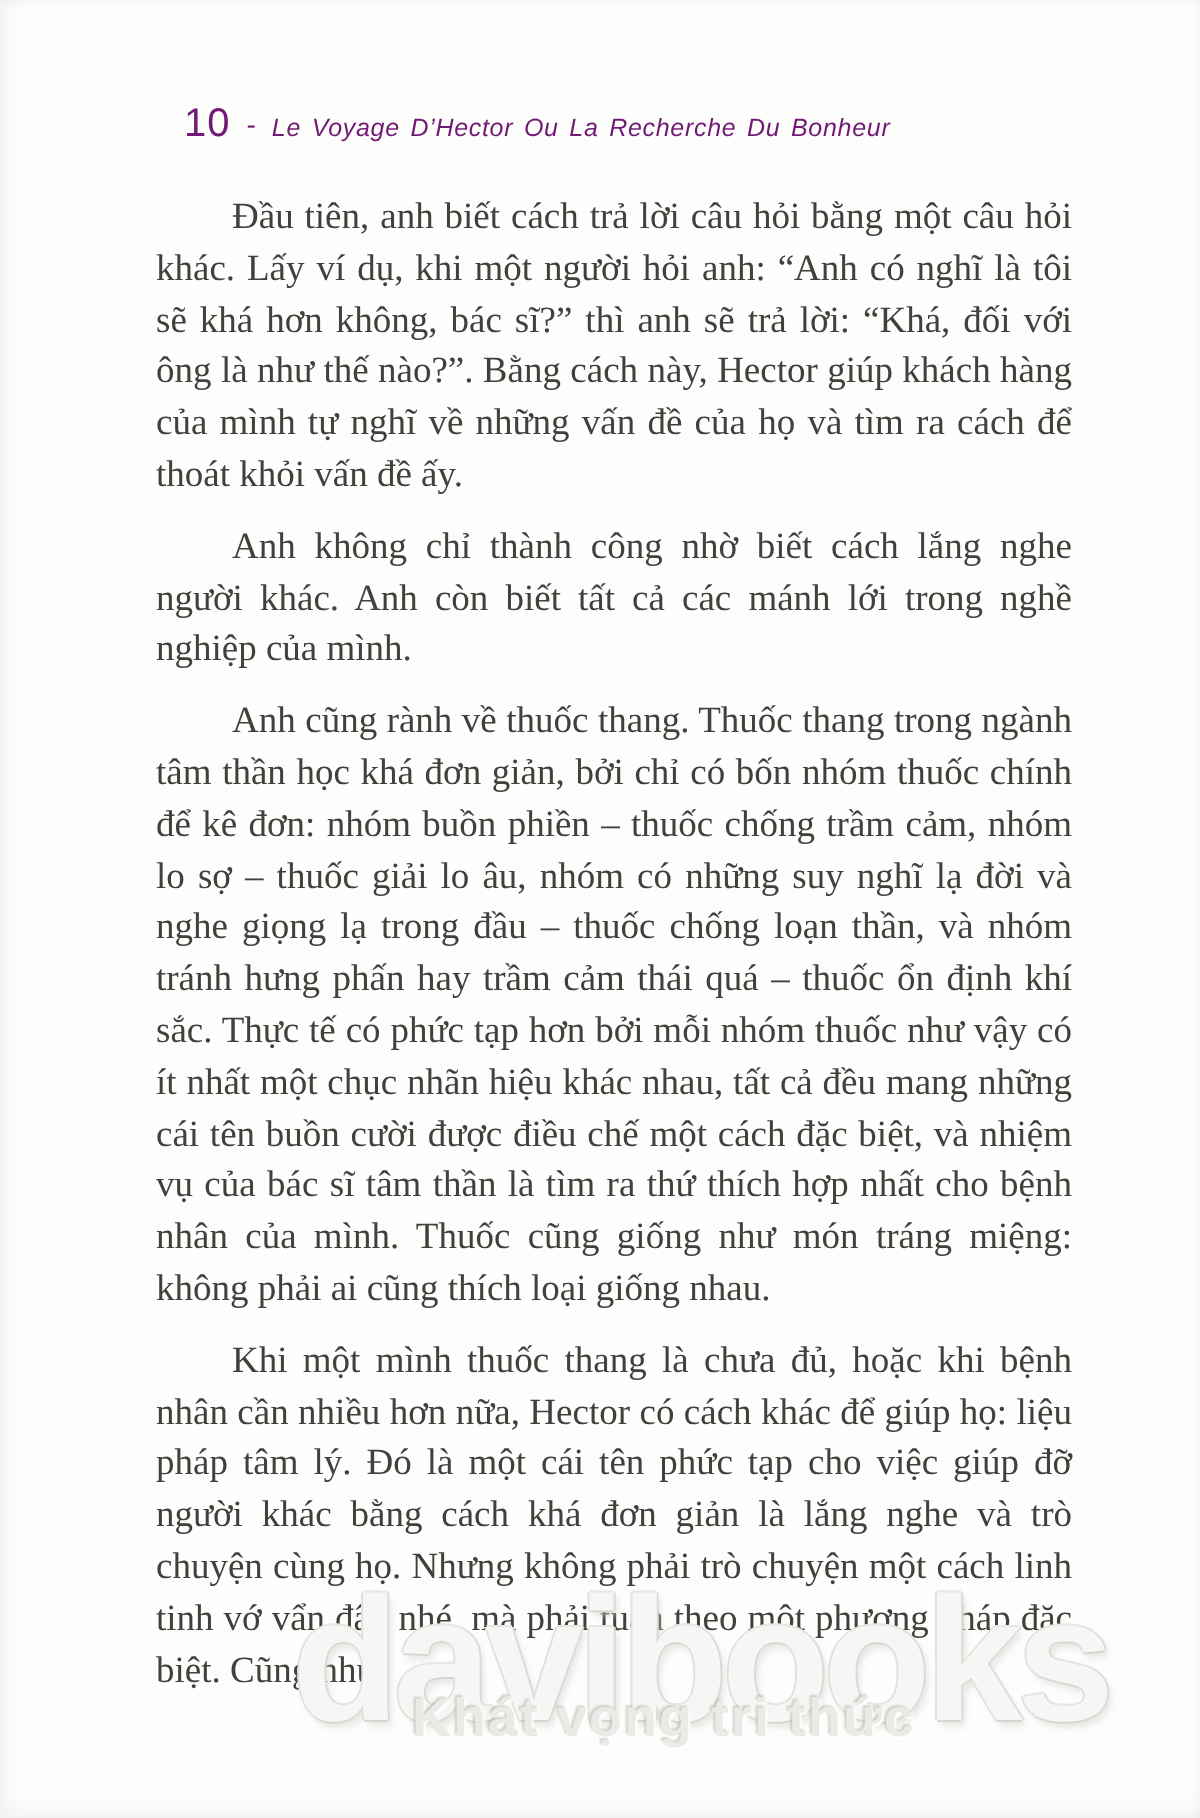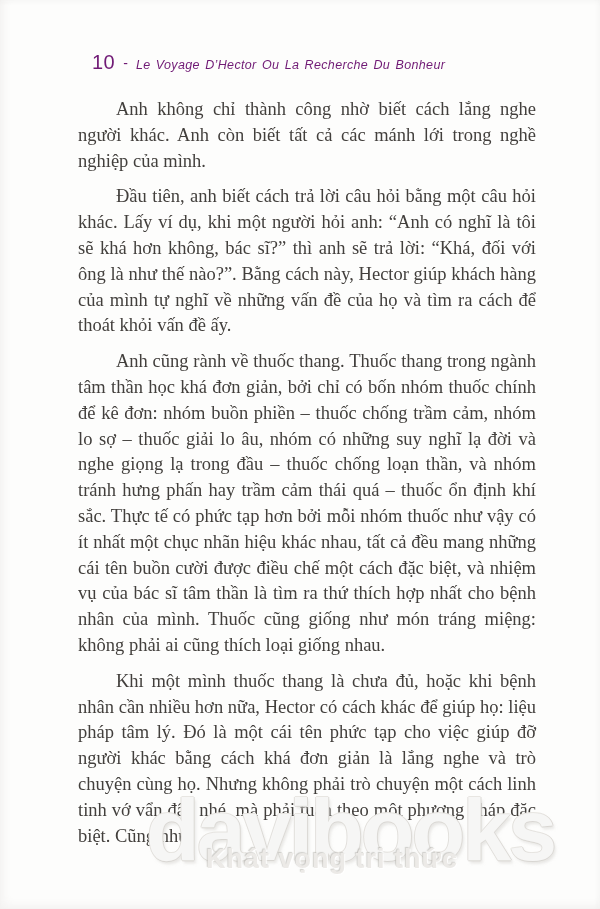--- a/index.html
+++ b/index.html
@@ -111,22 +111,22 @@
 
 <div class="page">
 
   <div class="header">
     <span class="page-num">10</span>
     <span class="header-sep">-</span>
     <span class="running-title">Le Voyage D’Hector Ou La Recherche Du Bonheur</span>
   </div>
 
   <div class="body-text">
+    <p>Đầu tiên, anh biết cách trả lời câu hỏi bằng một câu hỏi khác. Lấy ví dụ, khi một người hỏi anh: “Anh có nghĩ là tôi sẽ khá hơn không, bác sĩ?” thì anh sẽ trả lời: “Khá, đối với ông là như thế nào?”. Bằng cách này, Hector giúp khách hàng của mình tự nghĩ về những vấn đề của họ và tìm ra cách để thoát khỏi vấn đề ấy.</p>
     <p>Anh không chỉ thành công nhờ biết cách lắng nghe người khác. Anh còn biết tất cả các mánh lới trong nghề nghiệp của mình.</p>
-    <p>Đầu tiên, anh biết cách trả lời câu hỏi bằng một câu hỏi khác. Lấy ví dụ, khi một người hỏi anh: “Anh có nghĩ là tôi sẽ khá hơn không, bác sĩ?” thì anh sẽ trả lời: “Khá, đối với ông là như thế nào?”. Bằng cách này, Hector giúp khách hàng của mình tự nghĩ về những vấn đề của họ và tìm ra cách để thoát khỏi vấn đề ấy.</p>
     <p>Anh cũng rành về thuốc thang. Thuốc thang trong ngành tâm thần học khá đơn giản, bởi chỉ có bốn nhóm thuốc chính để kê đơn: nhóm buồn phiền – thuốc chống trầm cảm, nhóm lo sợ – thuốc giải lo âu, nhóm có những suy nghĩ lạ đời và nghe giọng lạ trong đầu – thuốc chống loạn thần, và nhóm tránh hưng phấn hay trầm cảm thái quá – thuốc ổn định khí sắc. Thực tế có phức tạp hơn bởi mỗi nhóm thuốc như vậy có ít nhất một chục nhãn hiệu khác nhau, tất cả đều mang những cái tên buồn cười được điều chế một cách đặc biệt, và nhiệm vụ của bác sĩ tâm thần là tìm ra thứ thích hợp nhất cho bệnh nhân của mình. Thuốc cũng giống như món tráng miệng: không phải ai cũng thích loại giống nhau.</p>
     <p>Khi một mình thuốc thang là chưa đủ, hoặc khi bệnh nhân cần nhiều hơn nữa, Hector có cách khác để giúp họ: liệu pháp tâm lý. Đó là một cái tên phức tạp cho việc giúp đỡ người khác bằng cách khá đơn giản là lắng nghe và trò chuyện cùng họ. Nhưng không phải trò chuyện một cách linh tinh vớ vẩn đâu nhé, mà phải tuân theo một phương pháp đặc biệt. Cũng như</p>
   </div>
 
   <div class="watermark">
     <div class="wm-logo">davibooks</div>
     <div class="wm-tagline">Khát vọng tri thức</div>
   </div>
 
 </div>

